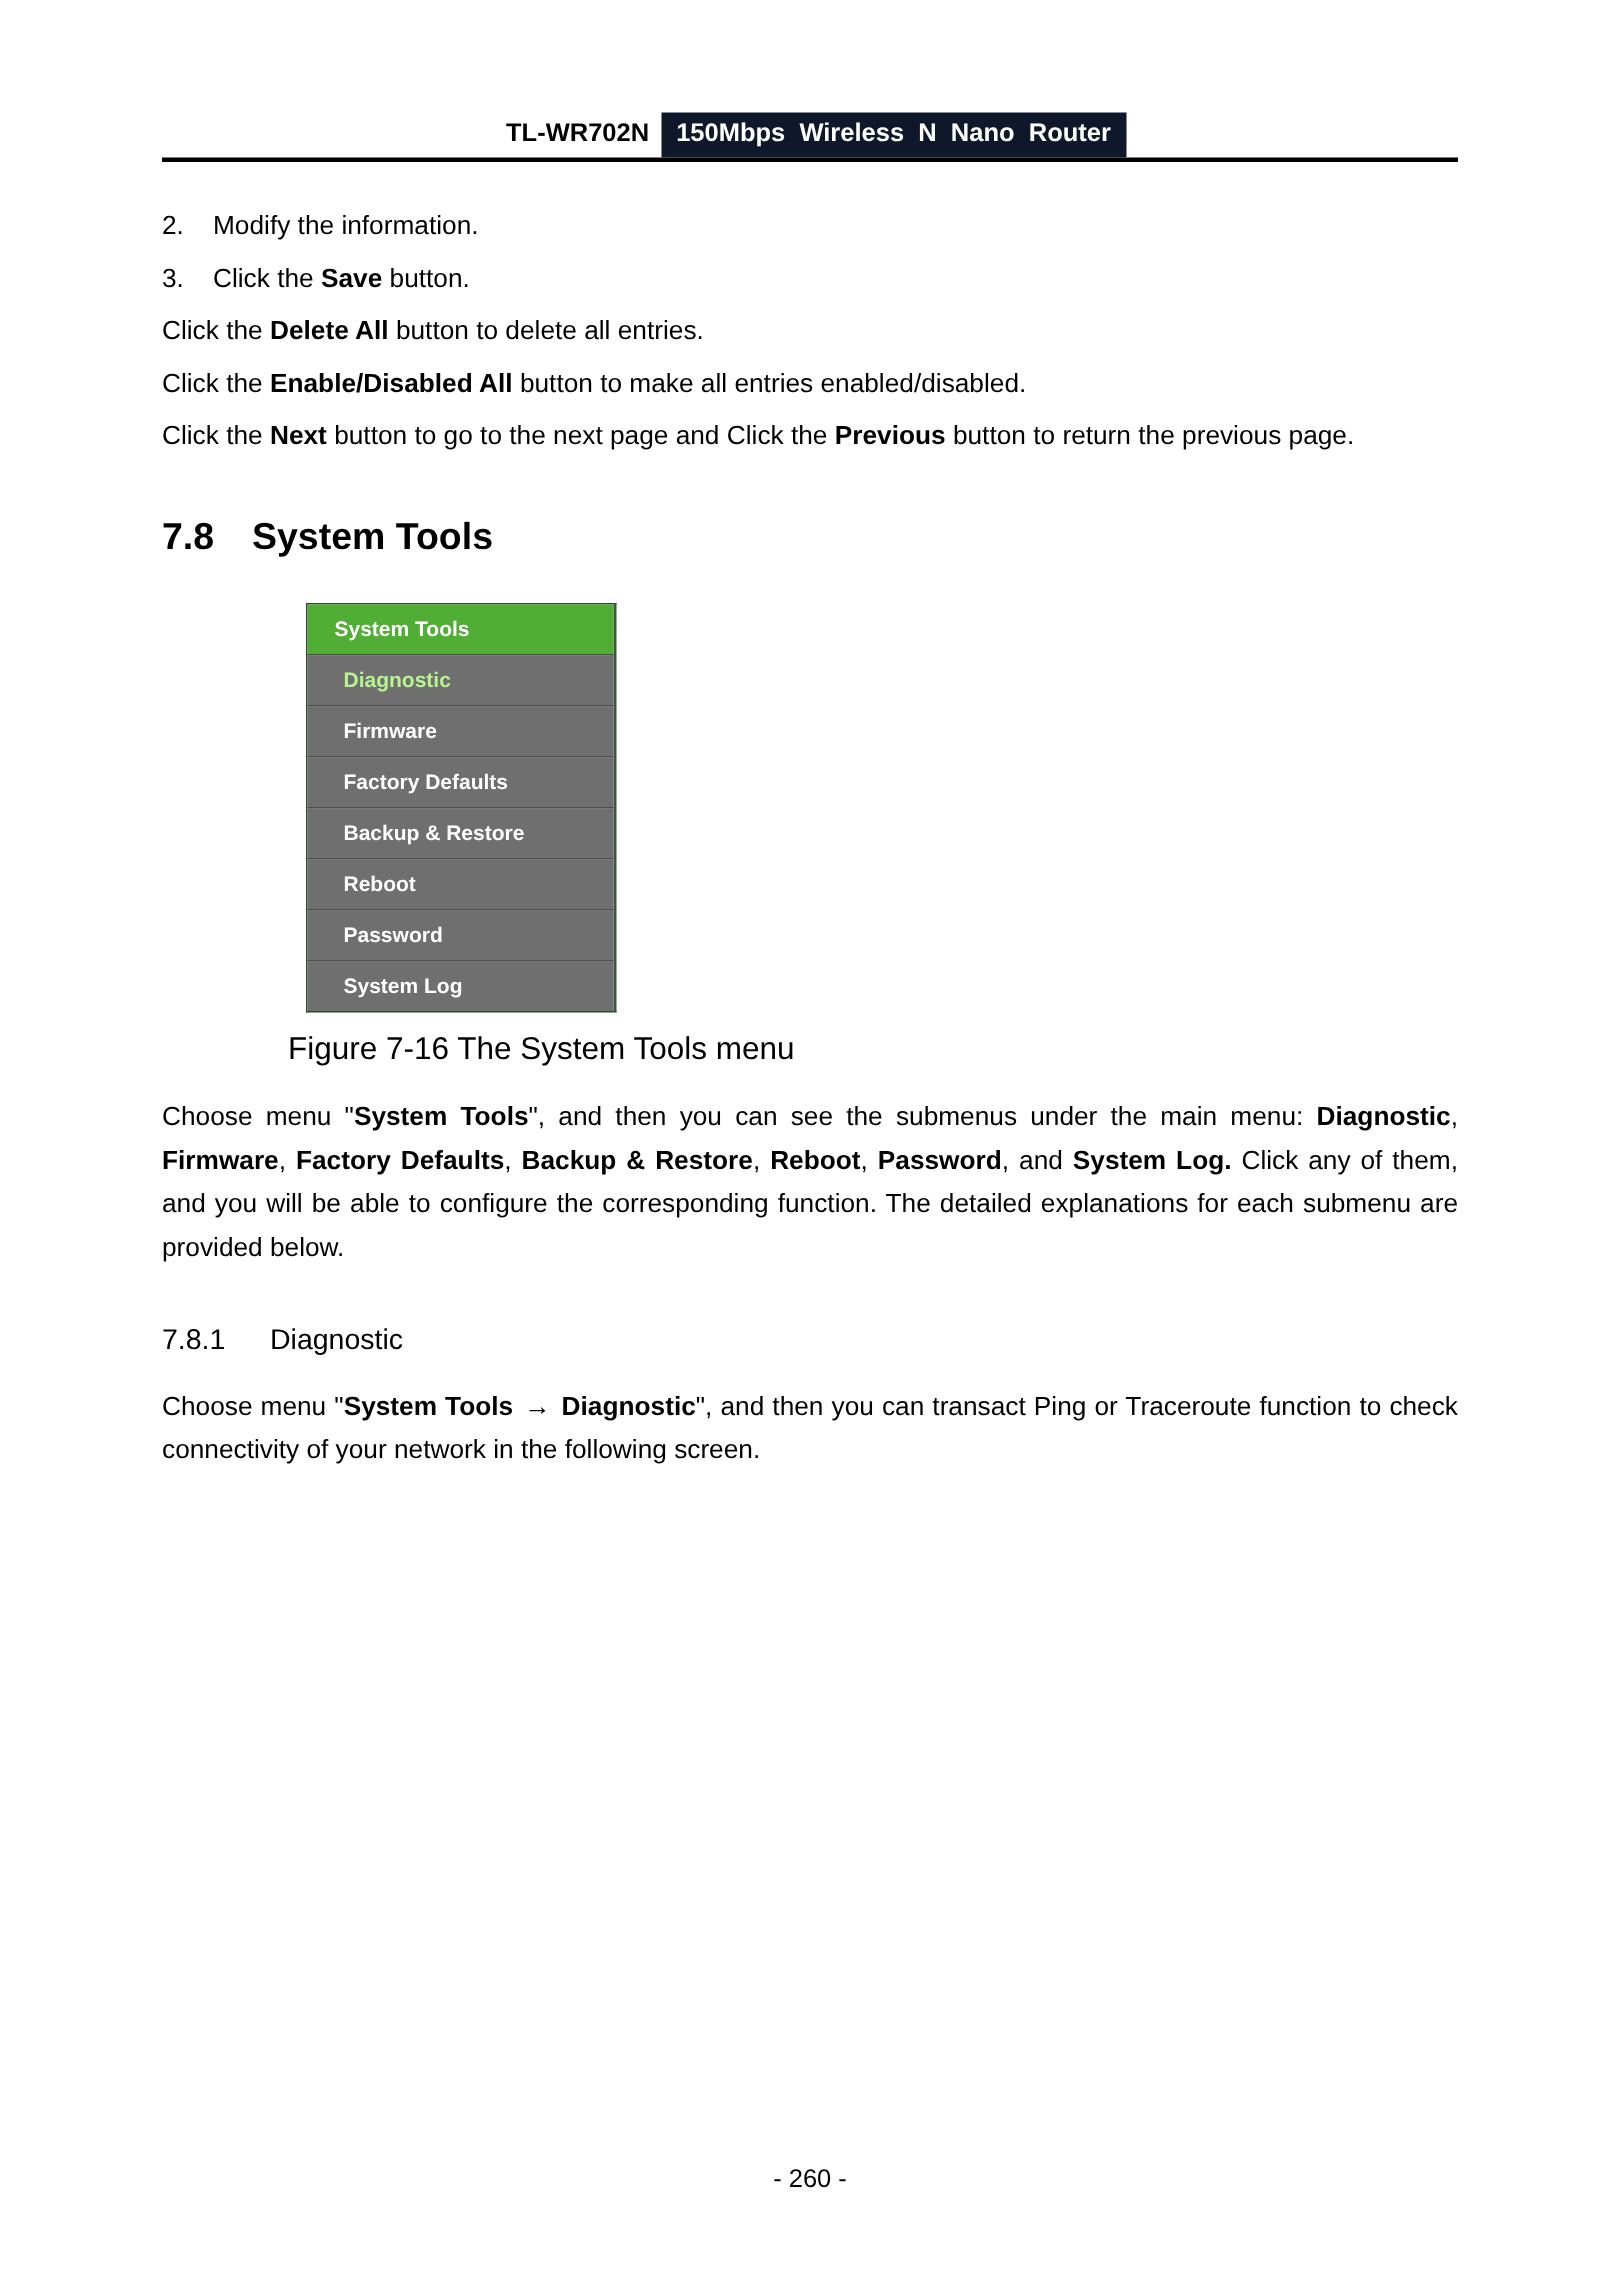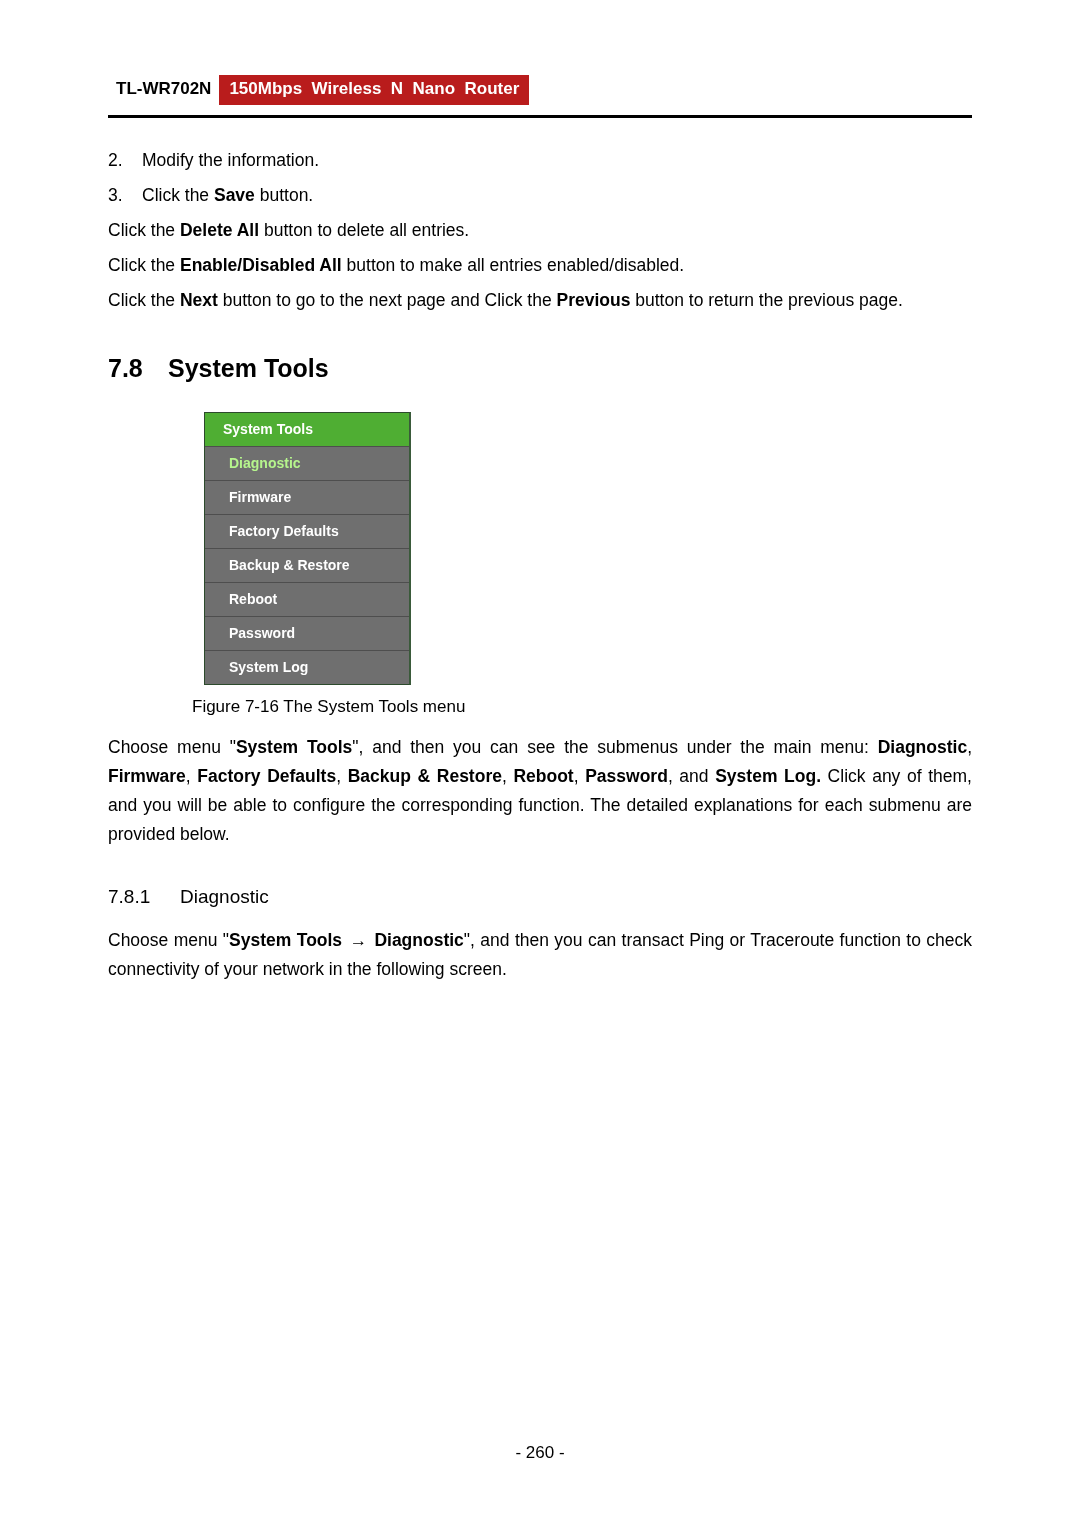--- a/index.html
+++ b/index.html
@@ -11,33 +11,33 @@
   }
   .page {
     width: 1080px;
     height: 1527px;
     position: relative;
     box-sizing: border-box;
     padding: 75px 108px 0 108px;
   }
   .header-bar {
     display: flex;
-    justify-content: flex-start;
+    justify-content: center;
     align-items: stretch;
     border-bottom: 3px solid #000;
-    padding-bottom: 10px;
+    padding-bottom: 0;
   }
   .header-model {
     font-weight: bold;
     font-size: 17px;
     padding: 4px 8px 6px 8px;
     white-space: pre;
   }
   .header-desc {
-    background: #b91c1c;
+    background: #0f172a;
     color: #fff;
     font-weight: bold;
     font-size: 17px;
     padding: 4px 10px 6px 10px;
     white-space: pre;
   }
   .content {
     padding-top: 28px;
     font-size: 17.5px;
     line-height: 1.65;
@@ -99,21 +99,21 @@
     background: #6f6f6f;
     color: #fff;
   }
   .menu-item.active {
     color: #b6f58d;
   }
   .menu-item:last-child { border-bottom: none; }
 
   .figure-caption {
     margin: 8px 0 12px 84px;
-    font-size: 17px;
+    font-size: 21px;
   }
   .justify { text-align: justify; }
   .arrow {
     display: inline-block;
     font-weight: normal;
     padding: 0 2px;
   }
   .page-number {
     position: absolute;
     bottom: 64px;

